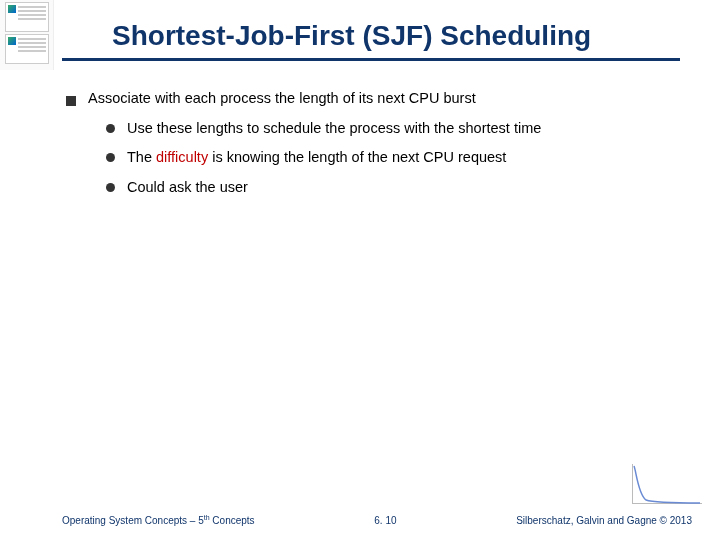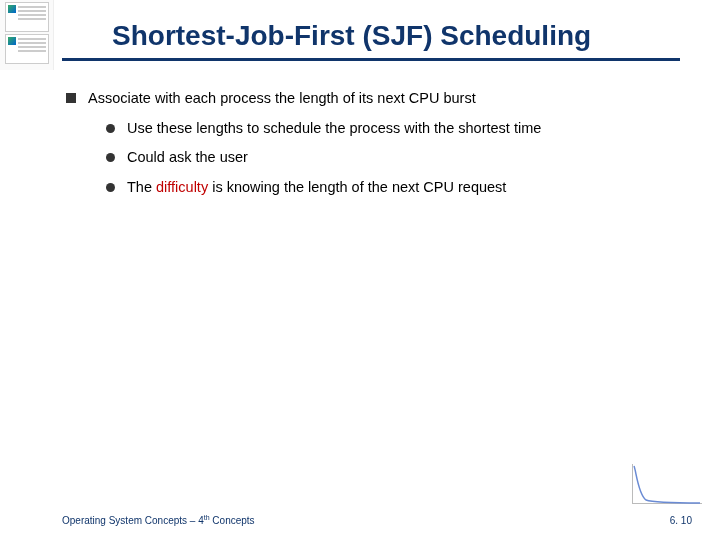--- a/index.html
+++ b/index.html
@@ -46,21 +46,21 @@
     font-weight: bold;
     margin: 8px 0 4px 50px;
   }
   .title-rule {
     height: 3px;
     background: #10356b;
     margin: 6px 0 28px 0;
   }
   .b1 {
     display: flex;
-    align-items: flex-start;
+    align-items: center;
     margin: 0 0 10px 4px;
     font-size: 14.5px;
     line-height: 1.35;
   }
   .b1 .sq {
     width: 10px; height: 10px;
     background: #333;
     flex: 0 0 10px;
     margin: 4px 12px 0 0;
   }
@@ -139,37 +139,38 @@
   </div>
 
   <div class="b2">
     <span class="dot"></span>
     <span>Use these lengths to schedule the process with the shortest time</span>
   </div>
 
 
   <div class="b2">
     <span class="dot"></span>
-    <span>Could ask the user</span>
+    <span>
+      <span>The </span><span class="emph">difficulty</span><span> is knowing the length of the next CPU request</span>
+    </span>
   </div>
 
   <div class="b2">
     <span class="dot"></span>
-    <span>
-      <span>The </span><span class="emph">difficulty</span><span> is knowing the length of the next CPU request</span>
-    </span>
+    <span>Could ask the user</span>
   </div>
 
 </div>
 
 <div class="deco">
   <div class="axis"></div>
   <svg width="70" height="40" viewBox="0 0 70 40">
     <path d="M2,2 C4,6 6,30 14,36 C22,39 60,39 68,39" stroke="#6a8bd4" stroke-width="1.5" fill="none"></path>
   </svg>
 </div>
 
 <div class="footer">
   <span class="left">
-    <span>Operating System Concepts – 4</span><sup>th</sup><span> Concepts</span>
+    <span>Operating System Concepts – 5</span><sup>th</sup><span> Concepts</span>
   </span>
   <span>6. 10</span>
+  <span>Silberschatz, Galvin and Gagne © 2013</span>
 </div>
 
 </body></html>

